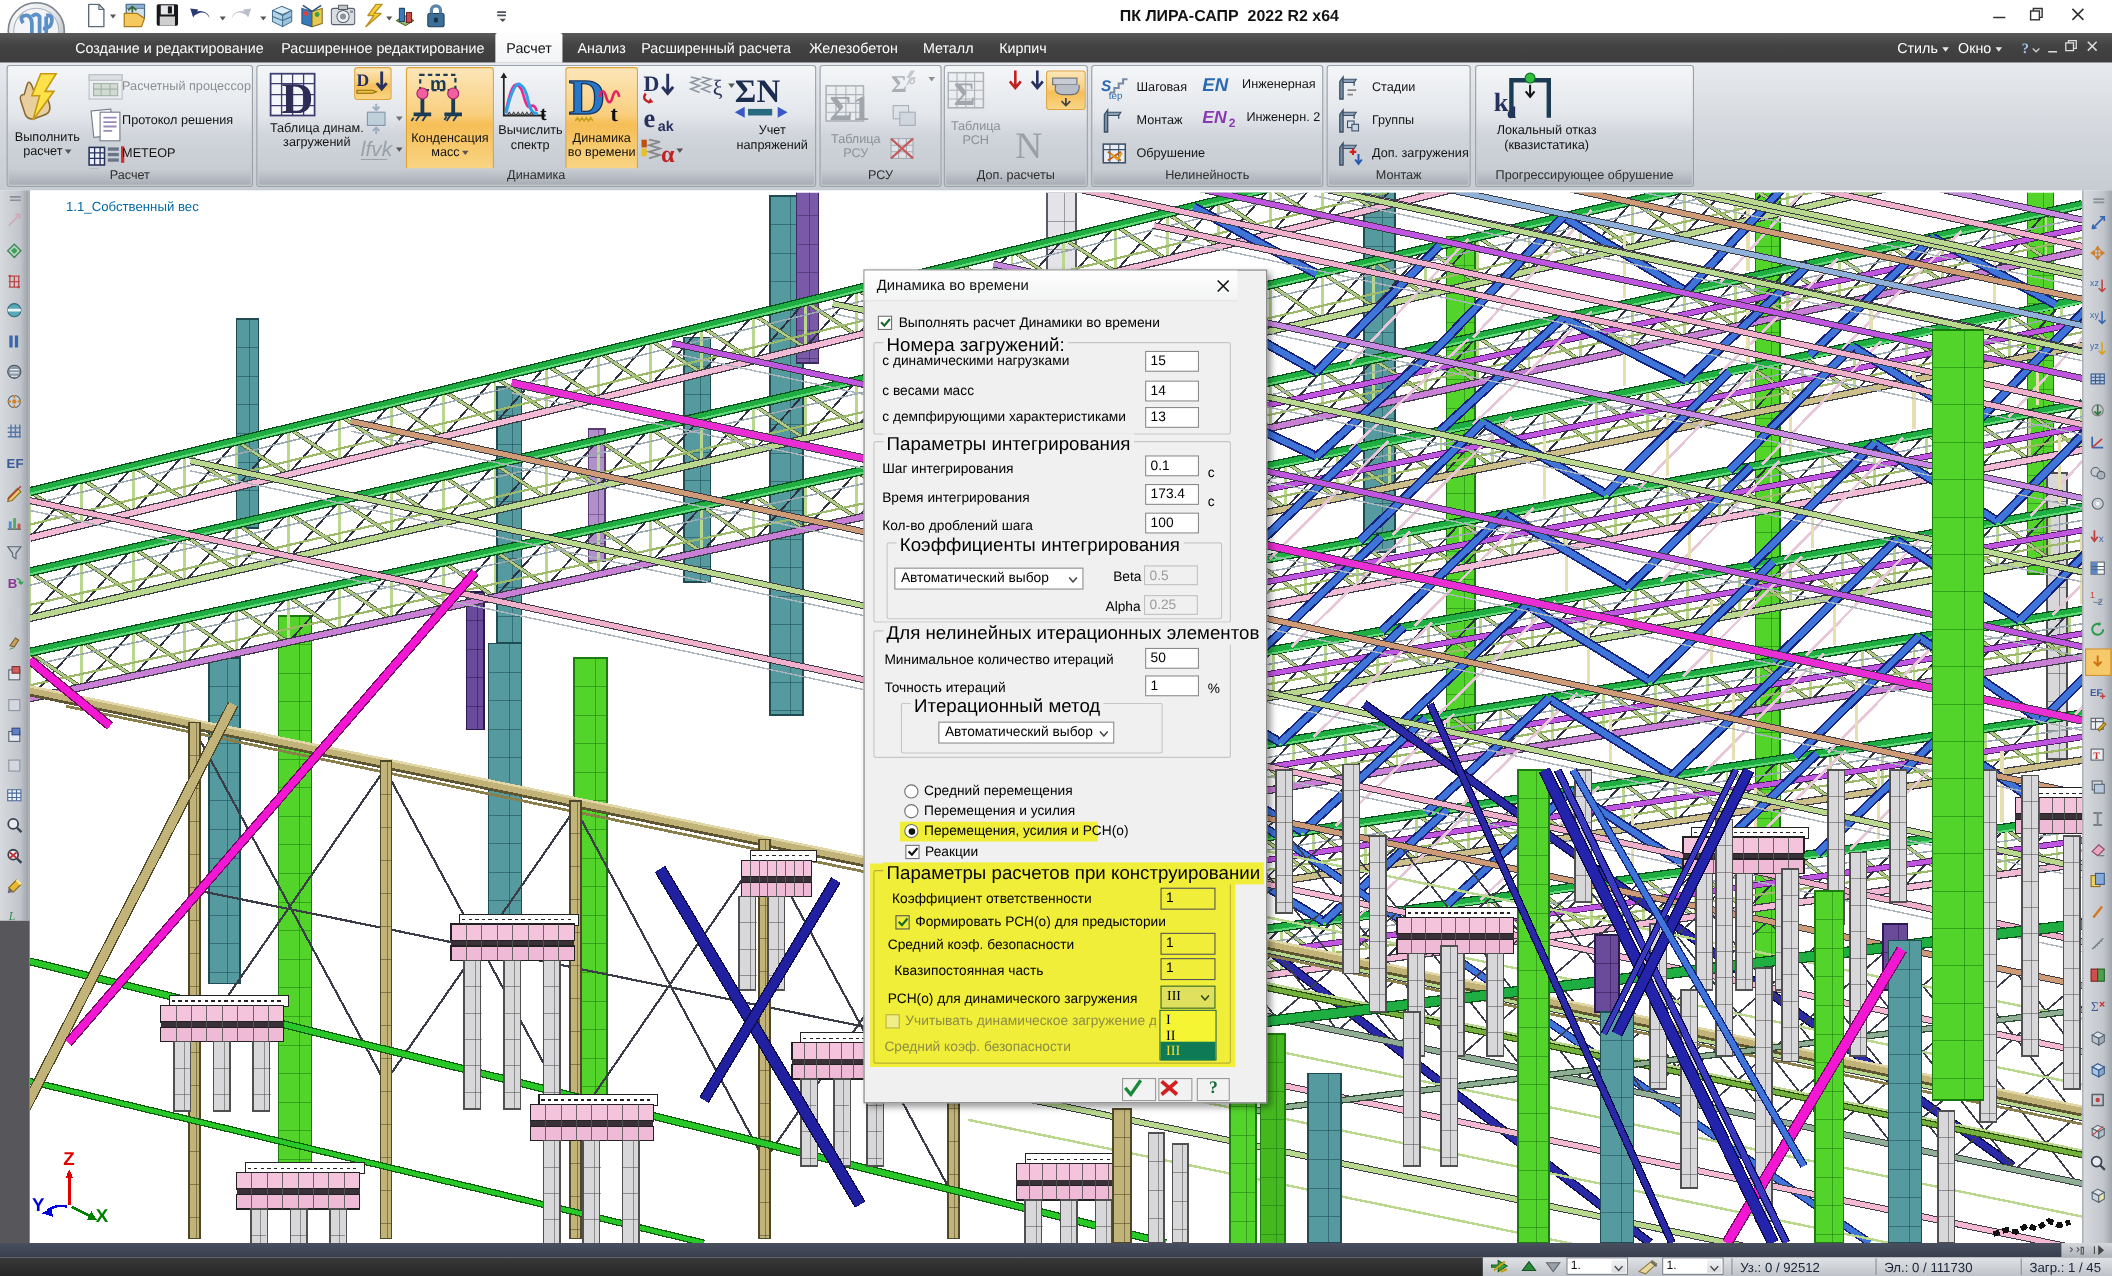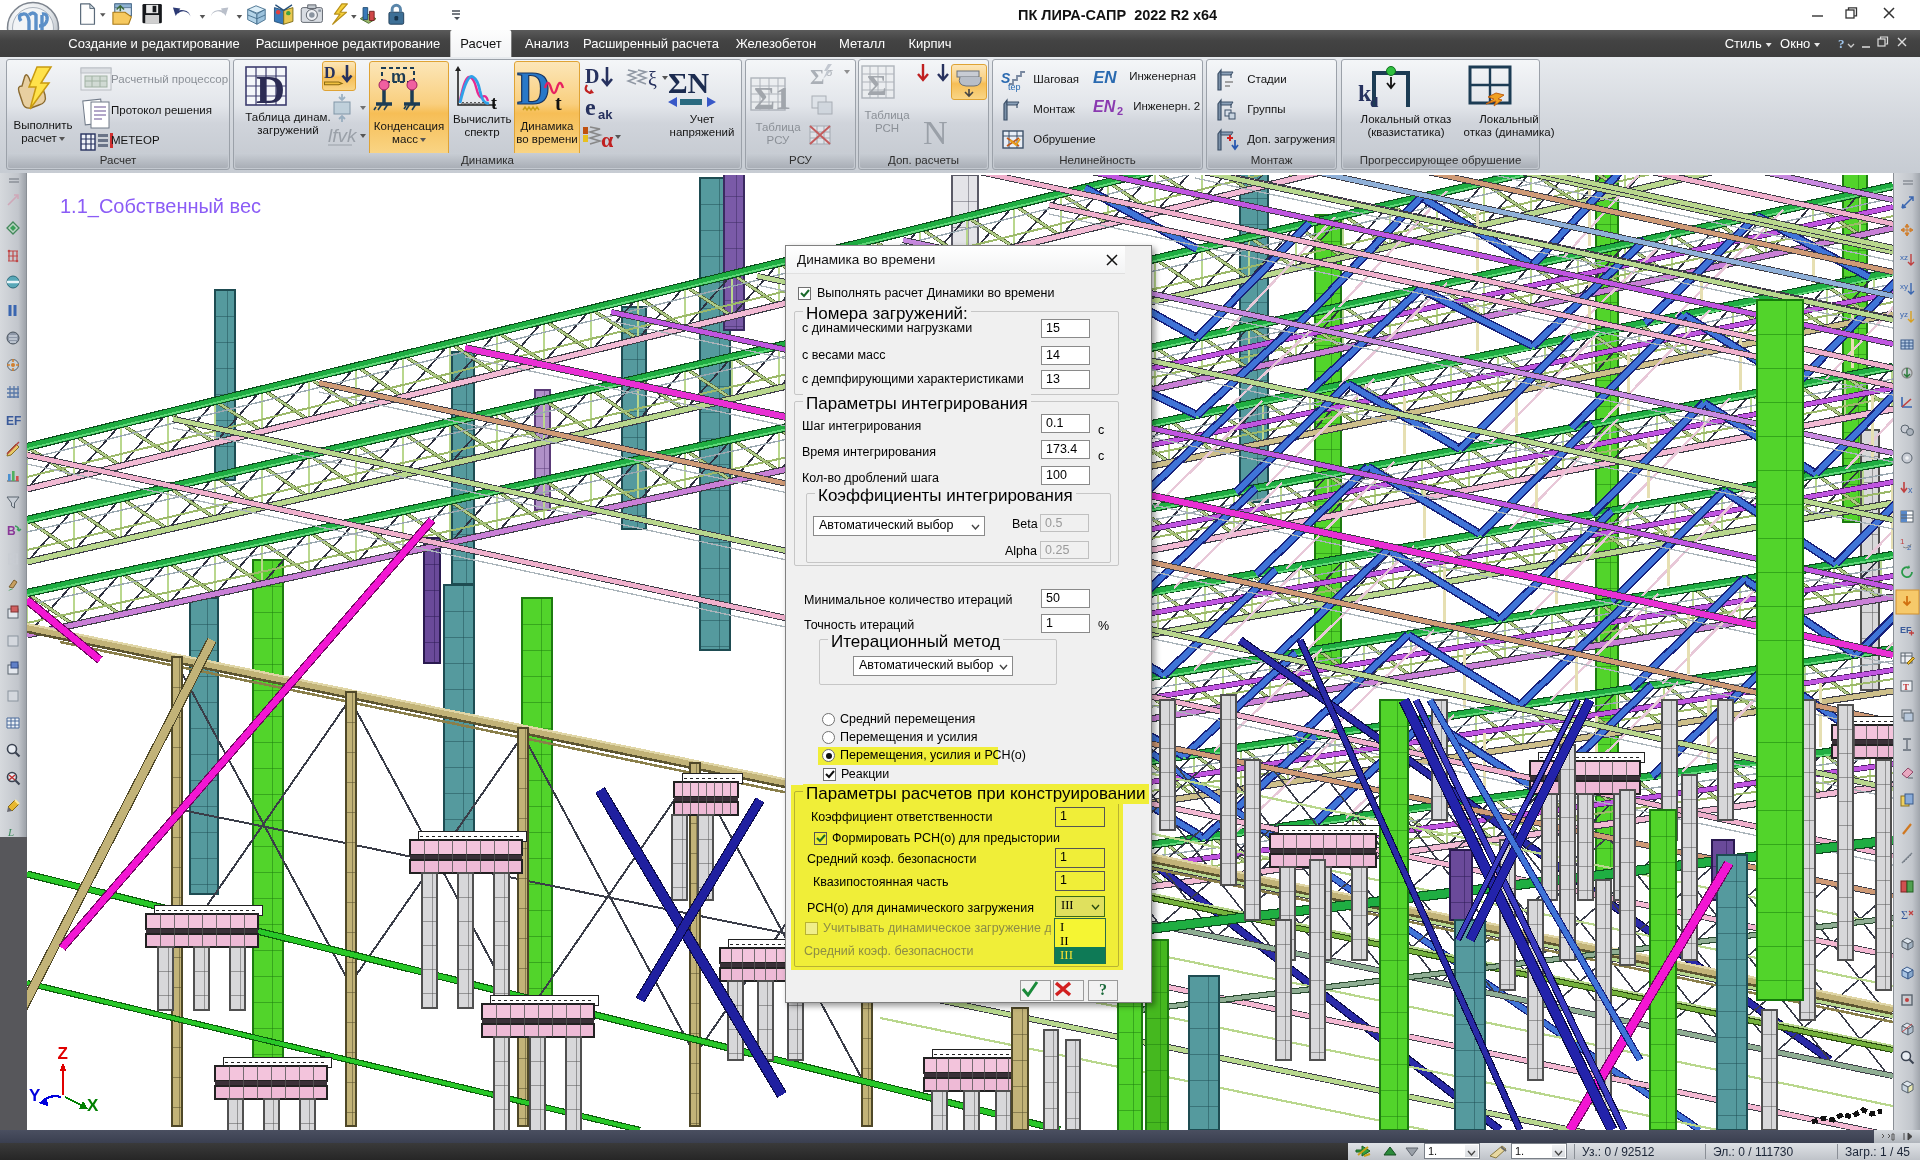--- a/index.html
+++ b/index.html
@@ -21,21 +21,21 @@
 .sbtn{position:absolute;font-size:11.5px;color:#141414;white-space:nowrap}
 .sbtn svg{display:inline-block;vertical-align:middle;margin-right:3px}
 .lbl12{font-size:11.5px;color:#141414}
 .gray{color:#8b9097}
 .caret{display:inline-block;width:0;height:0;border-left:3.5px solid transparent;border-right:3.5px solid transparent;border-top:4px solid #555;vertical-align:middle}
 .caretw{border-top-color:#e8e8e8}
 #lefttb{left:0;top:173px;width:27px;height:664px;background:linear-gradient(90deg,#d6d9dd,#c2c6cc 70%,#9da2a9);border-right:1px solid #8a8f96}
 #leftdark{left:0;top:837px;width:27px;height:295px;background:#57575b}
 #righttb{left:1893px;top:173px;width:27px;height:957px;background:linear-gradient(90deg,#d6d9dd,#c2c6cc 70%,#a0a5ac);border-left:1px solid #8a8f96}
 #viewport{left:27px;top:175px;width:1866px;height:955px;background:#fff;overflow:hidden}
-#loadname{left:33px;top:20px;font-size:20px;color:#8b5cf6}
+#loadname{left:33px;top:6px;font-size:12px;color:#0369a1}
 #hscroll{left:0;top:1130px;width:1920px;height:13px;background:linear-gradient(#4a4f60,#3a3f50)}
 #statusbar{left:0;top:1143px;width:1920px;height:17px;background:linear-gradient(#3a3a3a,#262626)}
 #statusr{left:1348px;top:1143px;width:572px;height:17px;background:linear-gradient(#dfe2e6,#bfc3c9);font-size:12px;color:#1a2436}
 .ssep{position:absolute;top:1px;width:1px;height:15px;background:#8a8f96}
 .scombo{position:absolute;top:0px;height:16px;background:#fff;border:1px solid #7a8088;font-size:11px;color:#111}
 .scombo .ar{position:absolute;right:1px;top:1px;bottom:1px;width:13px;background:linear-gradient(#f2f3f5,#d8dbdf)}
 #dlg{left:785px;top:245px;width:367px;height:758px;background:#f0f0f0;border:1px solid #808080;
  box-shadow:3px 3px 6px rgba(0,0,0,0.4);font-size:12.5px;color:#000}
 #dlgtitle{left:0;top:0;width:339px;height:28px;background:linear-gradient(#ffffff,#f2f3f4);border-bottom:1px solid #e0e0e0;
  font-size:13.5px;color:#111;line-height:28px;padding-left:11px}
@@ -380,27 +380,20 @@
     <div class="grp" style="left:1341px;width:199px">
       <div class="bigbtn" style="left:14px;width:100px"><div class="ic" style="margin-top:2px">
 <svg width="60" height="48" viewBox="0 0 60 48">
             <path d="M18 44V10h34v34" stroke="#1c3c54" stroke-width="4" fill="none"></path>
 <circle cx="35" cy="8" r="4.5" fill="#30c040" stroke="#107020"></circle>
             <path d="M35 14v10m-4-4l4 5l4-5" stroke="#111" stroke-width="1.8" fill="none"></path>
 <text x="2" y="38" font-size="24" font-weight="bold" fill="#26315e" font-family="Liberation Serif,serif">k</text>
             <text x="14" y="44" font-size="15" font-weight="bold" fill="#26315e" font-family="Liberation Serif,serif">d</text>
           </svg>
         </div>Локальный отказ<br>(квазистатика)</div>
-      <div class="bigbtn" style="left:120px;width:94px"><div class="ic" style="margin-top:2px">
-<svg width="56" height="48" viewBox="0 0 56 48">
-            <rect x="8" y="4" width="40" height="36" fill="none" stroke="#1c3c54" stroke-width="3"></rect>
-<path d="M8 22h40M28 4v36" stroke="#1c3c54" stroke-width="2.4"></path>
-<path d="M34 30l-8 4l6 2l-8 5l10-3l-2 5l8-6l-4-1l6-4z" fill="#f0a020" stroke="#c06010"></path>
-          </svg>
-        </div>Локальный<br>отказ (динамика)</div>
       <div class="grplbl">Прогрессирующее обрушение</div>
     </div>
   </div>
 <div id="viewport" class="abs">
     <svg width="1866" height="955" viewBox="27 175 1866 955" style="position:absolute;left:0;top:0" fill="none" shape-rendering="crispEdges">
       <rect x="700" y="178" width="30" height="472" fill="#559a9e" stroke="#1e4c52" stroke-width="1.4"></rect>
       <path d="M700 204L730 204M700 230L730 230M700 256L730 256M700 282L730 282M700 308L730 308M700 334L730 334M700 360L730 360M700 386L730 386M700 412L730 412M700 438L730 438M700 464L730 464M700 490L730 490M700 516L730 516M700 542L730 542M700 568L730 568M700 594L730 594M700 620L730 620M700 646L730 646M719 178L719 650" stroke="#1e4c52" stroke-width="0.9" fill="none" opacity="0.55"></path>
       <rect x="952" y="175" width="26" height="390" fill="#e4e4e8" stroke="#5a5a66" stroke-width="1.4"></rect>
       <path d="M952 201L978 201M952 227L978 227M952 253L978 253M952 279L978 279M952 305L978 305M952 331L978 331M952 357L978 357M952 383L978 383M952 409L978 409M952 435L978 435M952 461L978 461M952 487L978 487M952 513L978 513M952 539L978 539M968 175L968 565" stroke="#5a5a66" stroke-width="0.9" fill="none" opacity="0.55"></path>
       <rect x="724" y="170" width="20" height="160" fill="#7a5aa8" stroke="#3a2a60" stroke-width="1.4"></rect>
@@ -1178,20 +1171,23 @@
     <div class="fs" style="left:20px;top:247px;width:305px;height:70px">
       <span>Коэффициенты интегрирования</span>
     </div>
     <div class="dcombo" style="left:27px;top:270px;width:172px;height:20px">Автоматический выбор<svg class="ar" width="9" height="6" viewBox="0 0 9 6">
         <path d="M1 1l3.5 4L8 1" stroke="#444" stroke-width="1.4" fill="none"></path>
       </svg></div>
     <div class="dlbl" style="left:226px;top:271px">Beta</div>
     <div class="din dis" style="left:254px;top:268px;width:49px;height:18px">0.5</div>
     <div class="dlbl" style="left:219px;top:298px">Alpha</div>
     <div class="din dis" style="left:254px;top:295px;width:49px;height:18px">0.25</div>
+    <div class="fs" style="left:8px;top:327px;width:325px;height:116px">
+      <span>Для нелинейных итерационных элементов</span>
+    </div>
     <div class="dlbl" style="left:18px;top:347px">Минимальное количество итераций</div>
     <div class="din" style="left:255px;top:343px;width:49px;height:19px">50</div>
     <div class="dlbl" style="left:18px;top:372px">Точность итераций</div>
     <div class="din" style="left:255px;top:368px;width:49px;height:19px">1</div>
     <div class="dlbl" style="left:312px;top:373px">%</div>
     <div class="fs" style="left:33px;top:393px;width:238px;height:46px">
       <span>Итерационный метод</span>
     </div>
     <div class="dcombo" style="left:67px;top:410px;width:160px;height:20px">Автоматический выбор<svg class="ar" width="9" height="6" viewBox="0 0 9 6">
         <path d="M1 1l3.5 4L8 1" stroke="#444" stroke-width="1.4" fill="none"></path>

